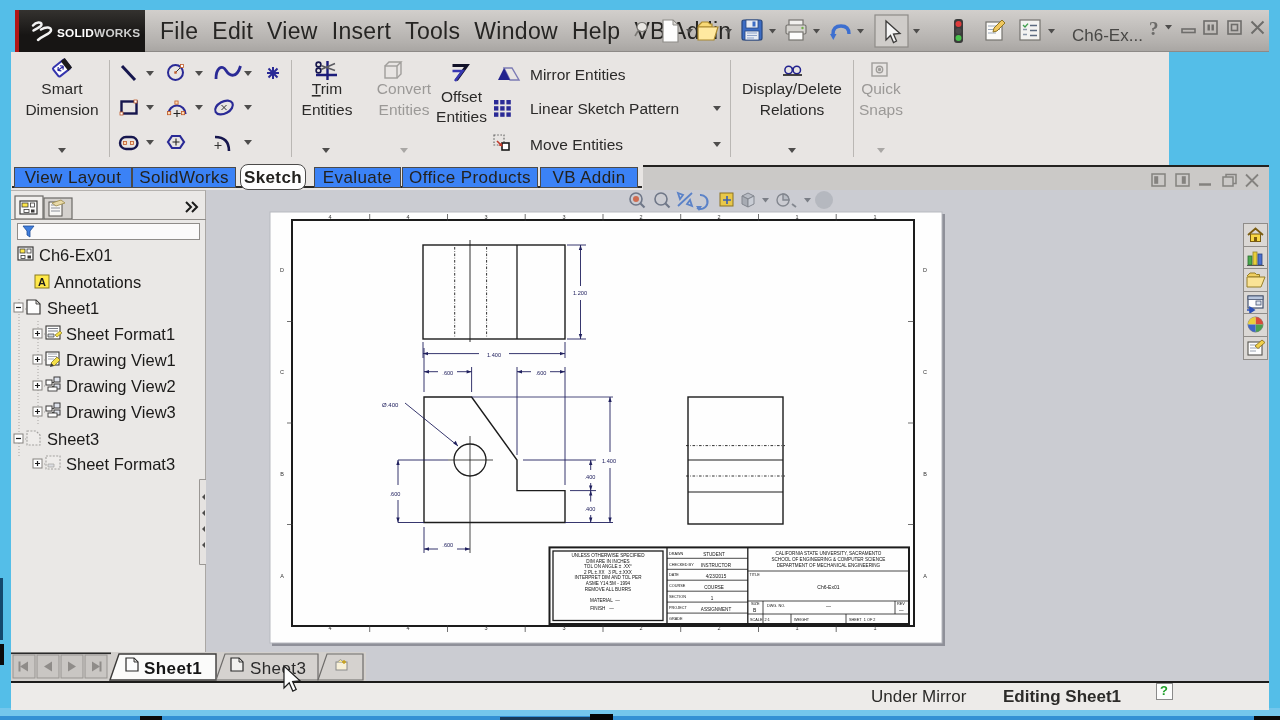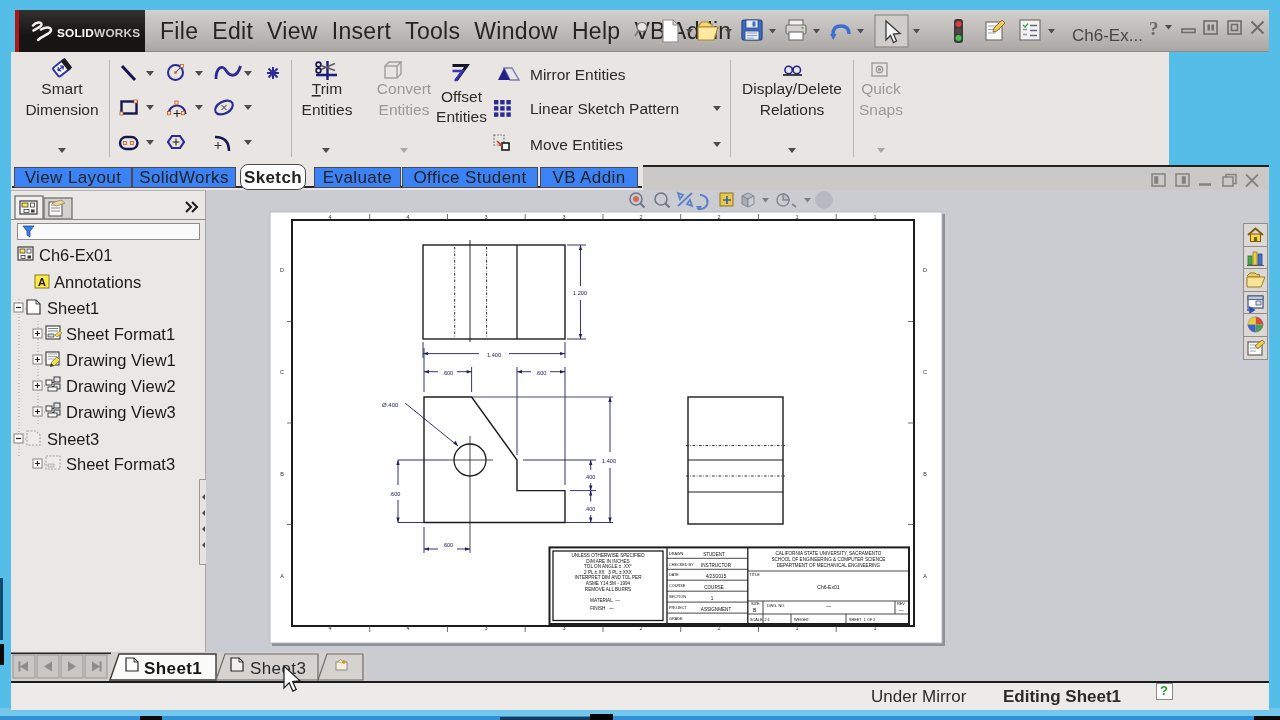--- a/index.html
+++ b/index.html
@@ -282,21 +282,21 @@
       <path d="M 48 11.5 h 12" stroke-width="2.5"></path>
       <rect x="72" y="4" width="10" height="9"></rect>
         <path d="M 75 4 v -2.5 h 10 v 9 h -3"></path>
       <path d="M 95 1.5 l 12 12 M 107 1.5 l -12 12" stroke-width="1.8"></path>
     </g>
   </svg>
   <div class="ctab" style="left:3px;width:116px;">View Layout</div>
   <div class="ctab" style="left:121px;width:102px;">SolidWorks</div>
   <div class="ctab active" style="left:229px;width:64px;">Sketch</div>
   <div class="ctab" style="left:303px;width:85px;">Evaluate</div>
-  <div class="ctab" style="left:391px;width:134px;">Office Student</div>
+  <div class="ctab" style="left:391px;width:134px;">Office Products</div>
   <div class="ctab" style="left:529px;width:96px;">VB Addin</div>
 </div>
 
 <div id="main">
   <div id="panel">
   <svg width="195" height="462" viewBox="0 0 195 462" style="position:absolute;left:0;top:0;">
 
     <rect x="4" y="5" width="28" height="23" fill="#f2f0ee" stroke="#6b6967" stroke-width="1.2"></rect>
     <rect x="33" y="7" width="28" height="21" fill="#d4d1ce" stroke="#6b6967" stroke-width="1.2"></rect>
     <g transform="translate(9,10)">

